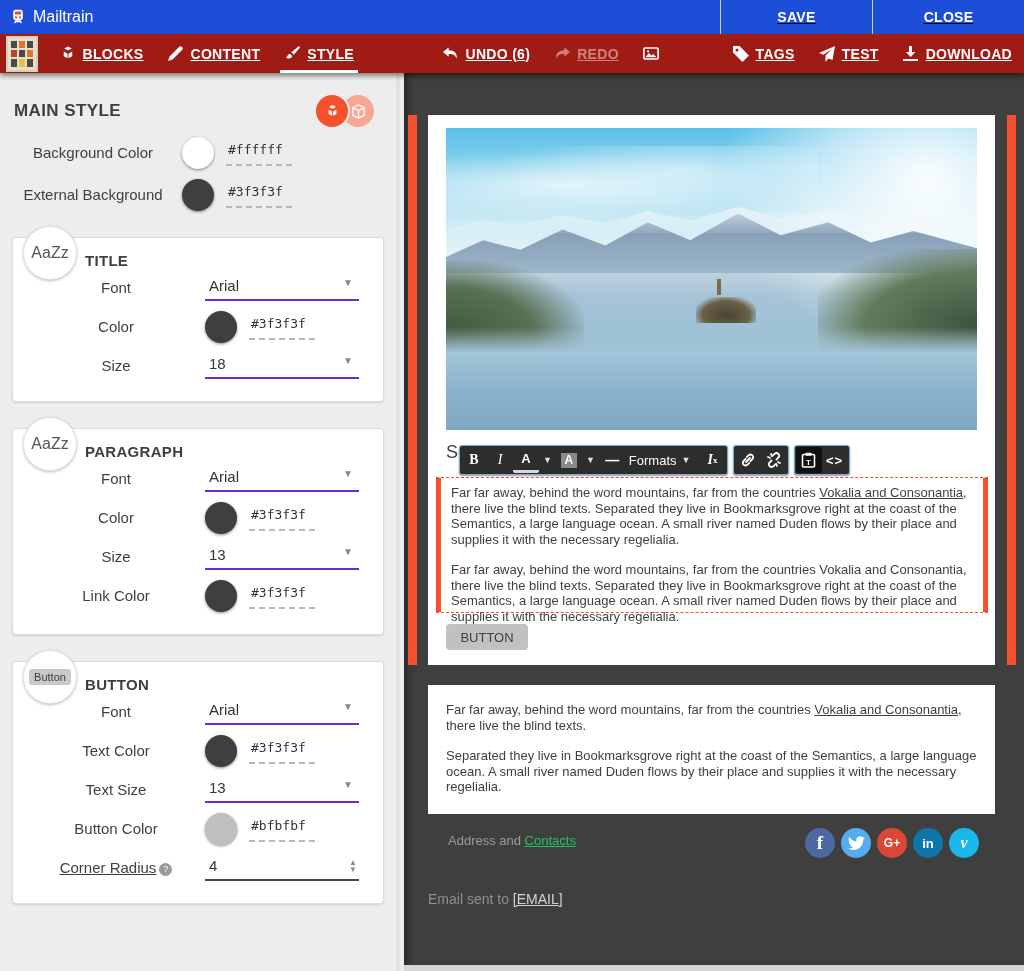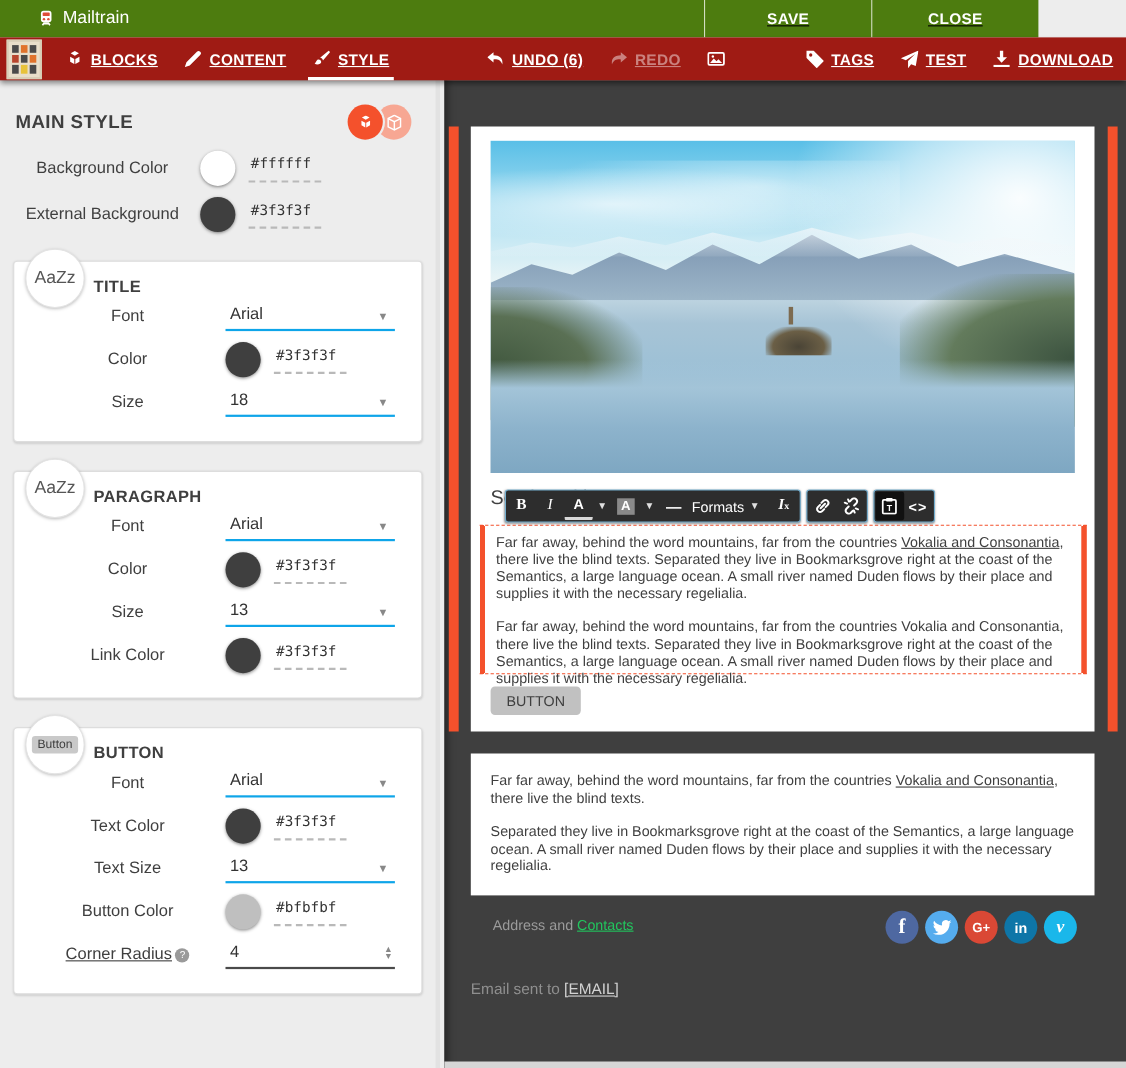--- a/index.html
+++ b/index.html
@@ -1,20 +1,20 @@
 <!DOCTYPE html>
 <html><head>
 <meta charset="utf-8">
 <style>
   * { margin:0; padding:0; box-sizing:border-box; }
   html,body { width:1024px; height:971px; overflow:hidden; }
   body { font-family:"Liberation Sans", sans-serif; background:#ededed; position:relative; }
 
   
-  .topbar { position:absolute; top:0; left:0; width:944px; height:34px; background:#4d7c0f; display:flex; align-items:center; z-index:30;padding-left:24px; }
+  .topbar { position:absolute; top:0; left:0; width:1024px; height:34px; background:#1d4ed8; display:flex; align-items:center; z-index:30; }
   .brand { display:flex; align-items:center; gap:7px; padding-left:10px; color:#fff; font-size:16px; }
   .topbar-actions { position:absolute; right:0; top:0; height:34px; display:flex;text-decoration:underline; }
   .topbar-btn { width:152px; height:34px; display:flex; align-items:center; justify-content:center; color:#fff; font-weight:bold; font-size:14px; border-left:1px solid rgba(255,255,255,.75); cursor:pointer; letter-spacing:.3px; }
 
   .navbar { position:absolute; top:34px; left:0; width:1024px; height:39px; background:#9f1b14; display:flex; align-items:center; z-index:30; box-shadow:0 3px 5px rgba(0,0,0,.45); color:#fff; }
   .nav-logo { width:36px; height:36px; margin:0 10px 0 6px; background:#e8deca; border:2px solid #d9cfb8; display:grid; grid-template-columns:repeat(3,1fr); grid-template-rows:repeat(3,1fr); gap:2px; padding:3px; }
   .nav-logo i { display:block; }
   .nav-item { display:flex; align-items:center; gap:7px; font-weight:bold; font-size:14px; letter-spacing:.3px; padding:0 12px; height:39px; cursor:pointer; position:relative; white-space:nowrap;text-decoration:underline; }
   .nav-item.active::after { content:""; position:absolute; left:8px; right:8px; bottom:0; height:3px; background:#fff; }
   .nav-item.disabled { color:rgba(255,255,255,.45); }
@@ -35,21 +35,21 @@
   .row-label { width:168px; text-align:center; font-size:15px; color:#3f3f3f; flex-shrink:0; padding-right:10px; line-height:1.15; }
   .swatch { width:32px; height:32px; border-radius:50%; box-shadow:0 1px 3px rgba(0,0,0,.45); flex-shrink:0; cursor:pointer; }
   .swatch.white { background:#ffffff; } .swatch.dark { background:#3f3f3f; } .swatch.gray { background:#bfbfbf; }
   .hexwrap { margin-left:12px; }
   .hex { font-family:"DejaVu Sans Mono", monospace; font-size:13px; color:#333; padding:0 2px 7px 2px; border-bottom:2px dashed #b9b9b9; min-width:66px; display:inline-block; cursor:text; }
 
   .card { position:relative; background:#ffffff; border:1px solid #ddd; border-radius:4px; margin:26px 12px 0 12px; padding:14px 10px 12px 10px; box-shadow:0 1px 2px rgba(0,0,0,.12); }
   .card-badge { position:absolute; left:10px; top:-12px; width:54px; height:54px; border-radius:50%; background:#fff; border:1px solid #e3e3e3; box-shadow:0 1px 3px rgba(0,0,0,.25); display:flex; align-items:center; justify-content:center; font-size:16px; color:#555; z-index:2; }
   .card-badge .chip { background:#c9c9c9; color:#3f3f3f; font-size:11px; padding:2px 5px; border-radius:3px; }
   .card-title { margin-left:62px; font-size:15px; font-weight:bold; color:#3f3f3f; letter-spacing:.3px; margin-bottom:6px; }
-  .select { width:200px; display:flex; align-items:flex-end; justify-content:space-between; border-bottom:2px solid #0ea5e9; padding:2px 6px 5px 4px; font-size:15px; color:#333; cursor:pointer; }
+  .select { width:200px; display:flex; align-items:flex-start; justify-content:space-between; border-bottom:2px solid #6d28d9; padding:2px 6px 5px 4px; font-size:15px; color:#333; cursor:pointer; }
   .caret { color:#888; font-size:10px; }
   .numctl { width:200px; display:flex; align-items:center; justify-content:space-between; border-bottom:2px solid #4a4a4a; padding:2px 2px 5px 4px; font-size:15px; color:#333; }
   .spinners { display:flex; flex-direction:column; line-height:7px; font-size:8px; color:#888; cursor:pointer; }
   .help-badge { display:inline-flex; width:13px; height:13px; border-radius:50%; background:#9a9a9a; color:#fff; font-size:9px; align-items:center; justify-content:center; margin-left:3px; vertical-align:1px; }
   .u { text-decoration:underline; }
 
   
   .preview { position:absolute; top:73px; left:404px; right:0; bottom:0; background:#3f3f3f; box-shadow:inset 6px 0 8px -4px rgba(0,0,0,.5); z-index:4; }
   .sel-bar { position:absolute; width:9px; top:42px; height:550px; background:#f4512c; }
   .sel-bar.left { left:4px; } .sel-bar.right { right:8px; }

